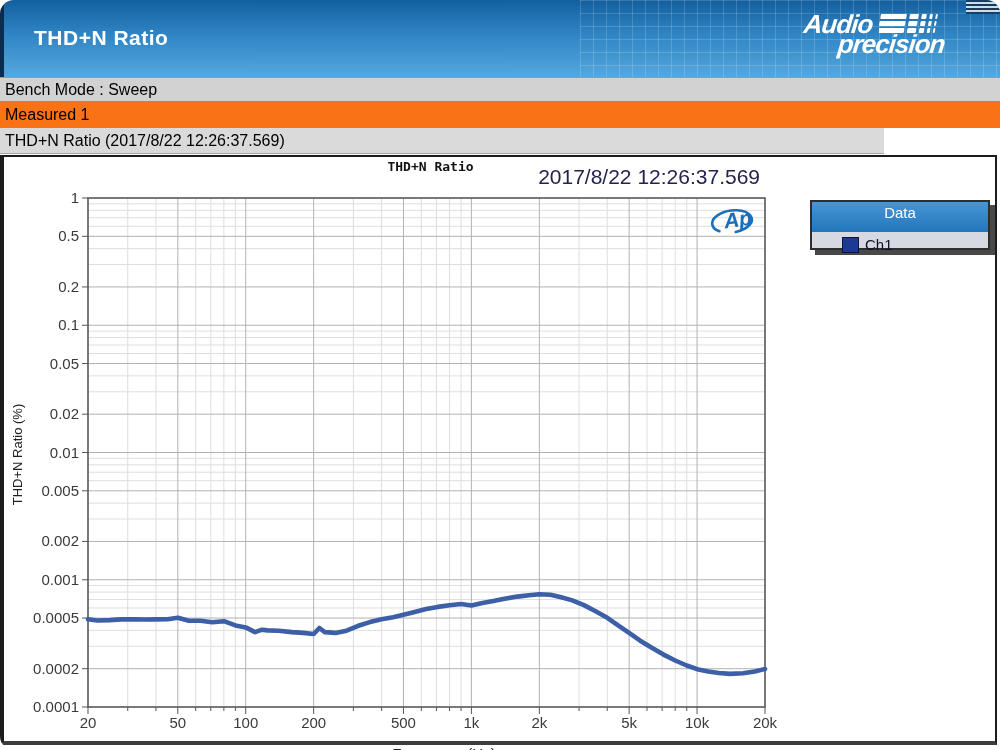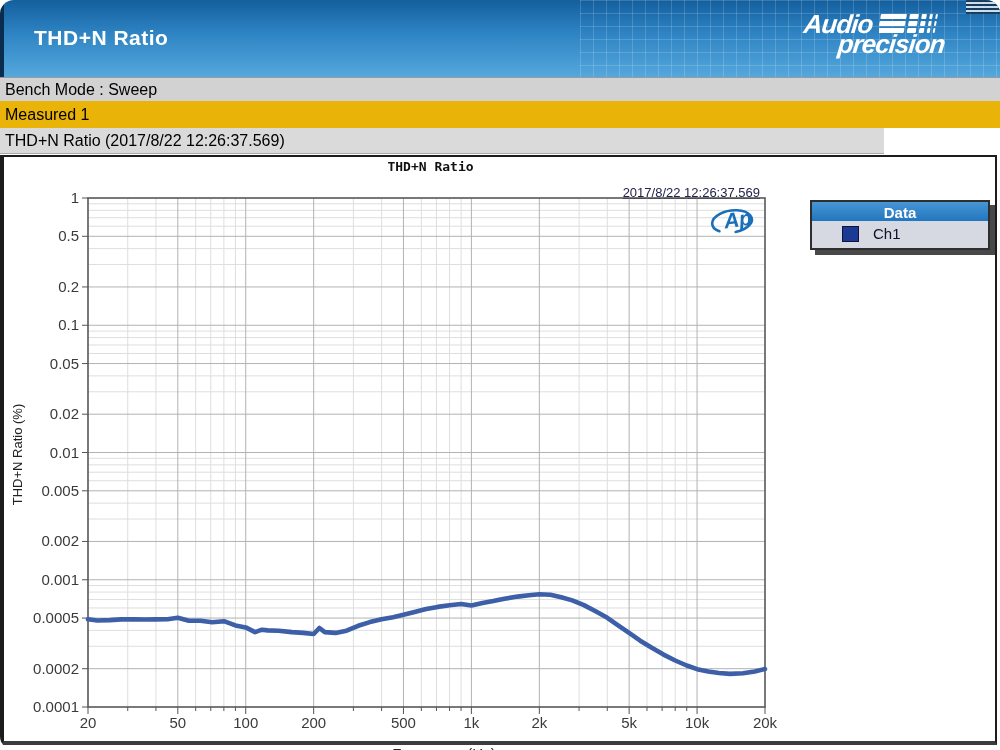--- a/index.html
+++ b/index.html
@@ -30,61 +30,61 @@
     background:repeating-linear-gradient(180deg,#16344f 0 2px,#e8f2fa 2px 4px);
     opacity:0.85;
   }
 
   
   #bench-bar {
     position:absolute; left:0; top:77px; width:1000px; height:40px; background:#d2d2d2;
     font-size:16px; color:#000; line-height:24px; padding-left:5px; border-top:1px solid #9a9a9a;
   }
   #measured-row {
-    position:absolute; left:0; top:101px; width:1000px; height:27px; background:#eab308;
+    position:absolute; left:0; top:101px; width:1000px; height:27px; background:#f97316;
     font-size:16px; color:#000; line-height:27px; padding-left:5px; display:flex;
   }
   #measured-row .val { margin-left:28px; }
   #graph-bar {
     position:absolute; left:0; top:128px; width:884px; height:26px; background:#dadada;
     font-size:16px; color:#000; line-height:26px; padding-left:5px; border-bottom:1px solid #a8a8a8;
   }
 
   
   #chart-panel {
     position:absolute; left:0; top:155px; width:997px; height:590px; background:#fff;
     border:2px solid #1c1c1c; border-left-width:4px; border-bottom:4px solid #3c3c3c;
   }
   #chart-title {
     position:absolute; left:88px; top:2px; width:677px; text-align:center;
     font-family:"DejaVu Sans Mono", monospace; font-weight:bold; font-size:13px; color:#111;
   }
   #chart-timestamp {
-    position:absolute; right:235px; top:28px; font-size:13px; color:#23234e;text-decoration:underline;
+    position:absolute; right:235px; top:8px; font-size:21px; color:#23234e;
   }
   #plot-svg { position:absolute; left:0; top:0; width:993px; height:584px; }
   #y-axis-title {
     position:absolute; left:-62px; top:290px; width:150px; text-align:center;
     transform:rotate(-90deg); font-size:13px; color:#222;
   }
   #x-axis-title {
     position:absolute; left:300px; top:568px; width:280px; text-align:center; font-size:15px; color:#222;margin-top:20px;
   }
   #ap-plot-logo { position:absolute; left:700px; top:44px; }
 
   
   #legend {
     position:absolute; left:806px; top:43px; width:180px; height:50px;
     border:2px solid #2e2e2e; background:#d6d8e2; box-shadow:5px 5px 0 rgba(40,40,40,0.85);
   }
   #legend-header {
-    height:19px; background:linear-gradient(180deg,#4796d6 0%,#2276bc 100%);
-    color:#fff; font-weight:bold; font-size:15px; text-align:center; line-height:22px;
-  }
-  #legend-row { display:flex; align-items:center; height:25px; padding-left:30px; gap:14px; }
+    height:30px; background:linear-gradient(180deg,#4796d6 0%,#2276bc 100%);
+    color:#fff; font-weight:normal; font-size:15px; text-align:center; line-height:22px;
+  }
+  #legend-row { display:flex; align-items:center; height:25px; padding-left:30px; gap:6px; }
   #legend-swatch { width:17px; height:16px; background:#1b3a94; border:1px solid #10103a; display:inline-block; }
   #legend-label { font-size:15px; color:#101028; }
 </style>
 </head>
 <body>
 
 <div id="page">
 
   <div id="title-bar">
     <div class="grid-overlay"></div>

